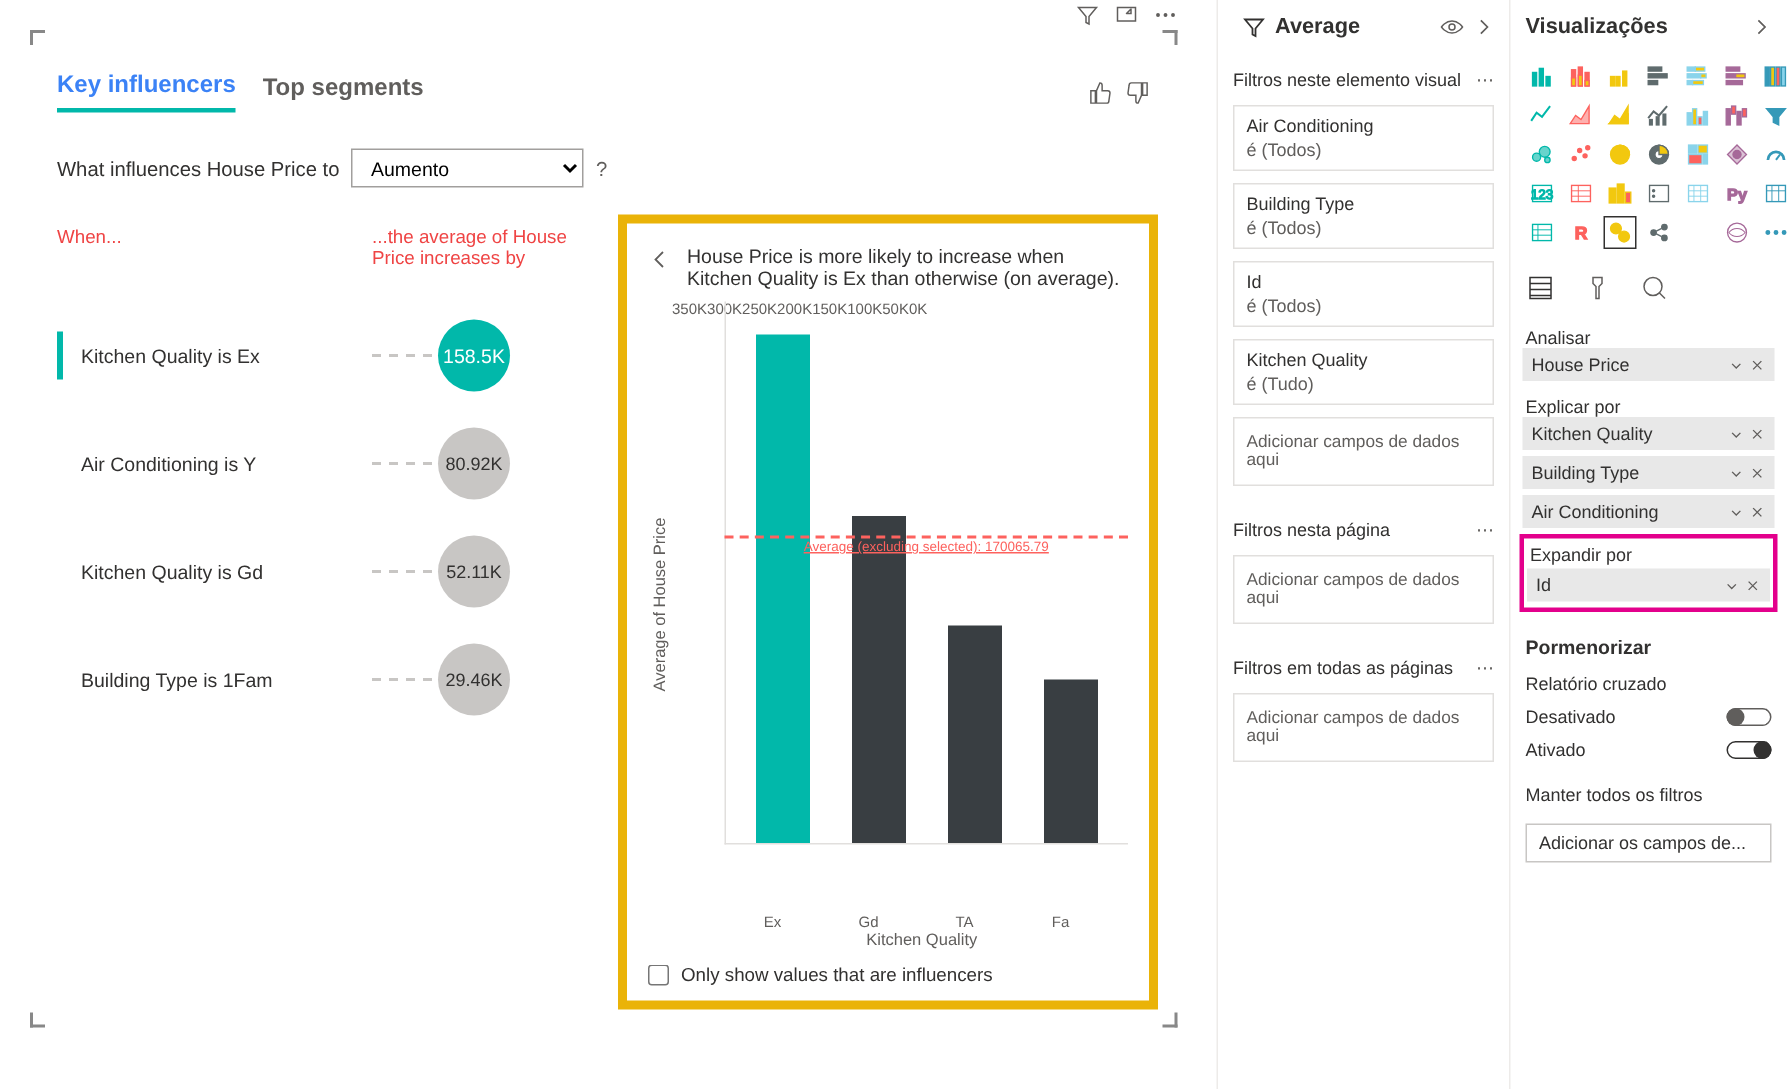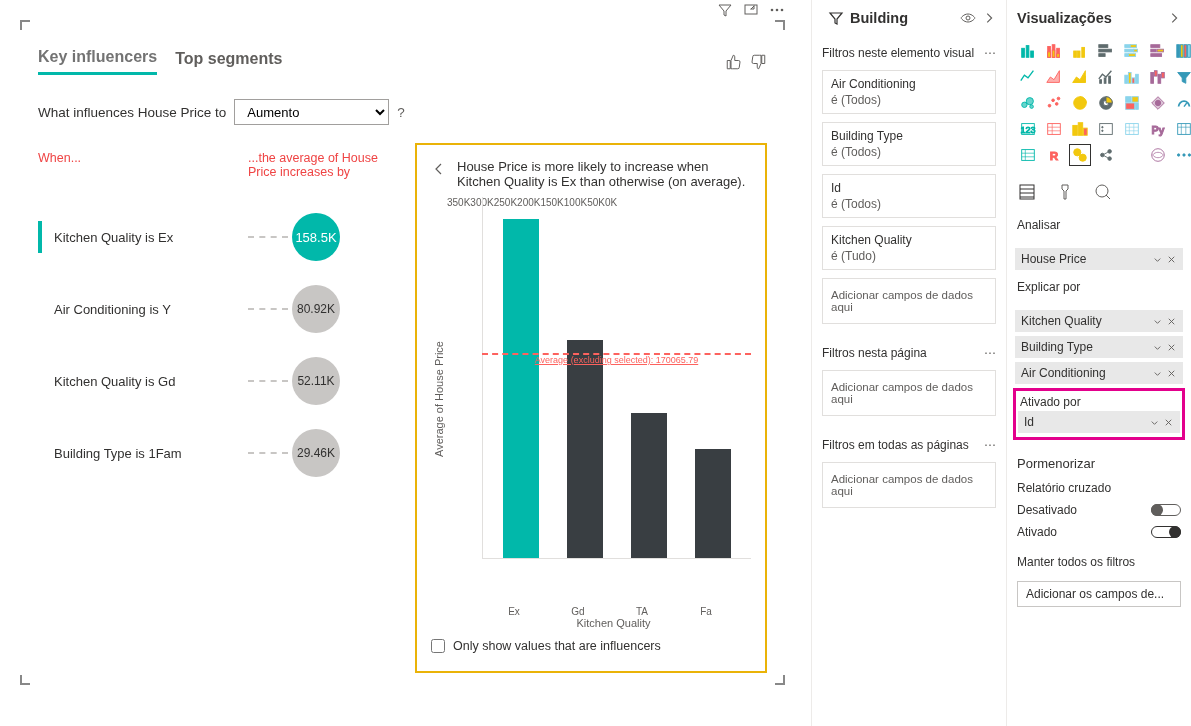--- a/index.html
+++ b/index.html
@@ -9,38 +9,38 @@
 .corner { position: absolute; width: 10px; height: 10px; border-color: #888; border-style: solid; }
 .tl { top: 0; left: 0; border-width: 2px 0 0 2px; }
 .tr { top: 0; right: 0; border-width: 2px 2px 0 0; }
 .bl { bottom: 0; left: 0; border-width: 0 0 2px 2px; }
 .br { bottom: 0; right: 0; border-width: 0 2px 2px 0; }
 .visual-toolbar { position: absolute; top: -18px; right: 0; display: flex; gap: 10px; align-items: center; color: #605e5c; }
 .visual-toolbar svg { cursor: pointer; }
 .visual-body { padding: 28px 18px 18px; height: 100%; }
 .tabs { display: flex; gap: 18px; font-size: 16px; font-weight: 600; color: #605e5c; margin-bottom: 24px; align-items: center; }
 .tabs .tab { cursor: pointer; padding-bottom: 6px; }
-.tabs .tab.active { color: #737373; border-bottom: 3px solid #01B8AA; }
+.tabs .tab.active { color: #3b82f6; border-bottom: 3px solid #01B8AA; }
 .thumbs { margin-left: auto; display: flex; gap: 6px; color: #605e5c; cursor: pointer; }
 .query-row { display: flex; align-items: center; gap: 8px; font-size: 13.5px; margin-bottom: 18px; }
 select.qsel { padding: 4px 8px; border: 1px solid #a19f9d; background: #fff; font-size: 13px; width: 155px; height: 26px; }
 .qmark { color: #605e5c; }
 .ki-layout { display: flex; gap: 14px; height: 530px; }
 .influencers-col { width: 400px; padding-top: 8px; }
 .inf-headers { display: flex; font-size: 12.5px; color: #ef4444; margin-bottom: 22px; }
 .inf-headers .h1 { width: 210px; }
 .inf-headers .h2 { width: 150px; }
 .influencer-row { display: flex; align-items: center; height: 72px; }
 .inf-bar { width: 4px; height: 32px; background: transparent; margin-right: 12px; }
 .inf-bar.sel { background: #01B8AA; }
 .inf-label { width: 190px; font-size: 13px; }
 .inf-line { width: 40px; height: 1px; border-top: 2px dashed #c8c6c4; margin: 0 4px; }
 .inf-bubble { border-radius: 50%; display: flex; align-items: center; justify-content: center; font-size: 12px; color: #323130; background: #c8c6c4; }
 .inf-bubble.sel { background: #01B8AA; color: #fff; font-size: 13px; font-weight: 500; }
-.chart-card { flex: 1; border: 2px solid #eab308; padding: 14px 14px 10px; }
+.chart-card { flex: 1; border: 6px solid #eab308; padding: 14px 14px 10px; }
 .chart-head { display: flex; gap: 10px; align-items: flex-start; font-size: 13px; color: #323130; margin-bottom: 8px; }
 .chart-head svg { flex-shrink: 0; margin-top: 2px; cursor: pointer; }
 .chart-area { height: 405px; display: flex; }
 .yaxis-lab { writing-mode: vertical-rl; transform: rotate(180deg); font-size: 11px; color: #605e5c; text-align: center; padding: 0 2px; }
 .yticks { display: flex; flex-direction: row; justify-content: space-between; height: 362px; padding-bottom: 4px; width: 35px; text-align: right; font-size: 10px; color: #605e5c; }
 .plot { flex: 1; position: relative; height: 362px; }
 .plot-bars { display: flex; align-items: flex-end; gap: 28px; height: 100%; padding: 0 20px; border-left: 1px solid #e1dfdd; border-bottom: 1px solid #e1dfdd; }
 .bar { width: 36px; background: #393E42; }
 .bar.sel { background: #01B8AA; }
 .refline { position: absolute; left: 0; right: 0; border-top: 2px dashed #FD625E; font-size: 9px; color: #FD625E; text-align: center; }
@@ -61,26 +61,26 @@
 .flt-card .nm { color: #323130; margin-bottom: 2px; }
 .flt-card .vl { color: #605e5c; }
 .flt-placeholder { border: 1px solid #e1dfdd; margin: 4px 10px 16px; padding: 10px 8px; font-size: 11.5px; color: #605e5c; }
 
 .viz-gallery { display: grid; grid-template-columns: repeat(7, 22px); gap: 4px; padding: 0 10px 10px; }
 .viz-ico { width: 22px; height: 22px; display: flex; align-items: center; justify-content: center; color: #605e5c; cursor: pointer; border: 1px solid transparent; }
 .viz-ico svg { width: 18px; height: 18px; }
 .viz-ico.sel { border: 1px solid #323130; }
 .well-tabs { display: flex; gap: 18px; padding: 6px 10px 10px; }
 .well-tabs svg { color: #605e5c; cursor: pointer; }
-.well-label { font-size: 12px; padding: 6px 10px 16px; }
+.well-label { font-size: 12px; padding: 6px 10px 0; }
 .well-item { margin: 0 8px 4px; padding: 4px 6px; background: #e8e8e8; font-size: 12px; display: flex; align-items: center; }
 .well-item .sp { flex: 1; }
 .well-item svg { color: #605e5c; margin-left: 3px; cursor: pointer; }
 .highlight-box { border: 3px solid #e3008c; margin: 4px 6px; padding: 2px 0 4px; }
-.drillhdr { font-size: 13px; font-weight: 400; padding: 12px 10px 6px; }
+.drillhdr { font-size: 13px; font-weight: 700; padding: 12px 10px 6px; }
 .drill-row { font-size: 12px; padding: 4px 10px; display: flex; align-items: center; justify-content: space-between; }
 .toggle { width: 30px; height: 12px; border-radius: 10px; border: 1px solid #605e5c; position: relative; background: #fff; cursor: pointer; }
 .toggle::after { content: ''; position: absolute; width: 12px; height: 12px; border-radius: 50%; background: #605e5c; top: -1px; left: -1px; }
 .toggle.on { border-color: #323130; }
 .toggle.on::after { left: auto; right: -1px; background: #323130; }
 .add-btn { margin: 8px 10px; border: 1px solid #c8c6c4; padding: 5px 8px; font-size: 12px; white-space: nowrap; overflow: hidden; text-overflow: ellipsis; cursor: pointer; }
 </style>
 </head>
 <body>
 
@@ -201,21 +201,21 @@
       </div>
     </div>
   </div>
 </div>
 
 <div class="pane filters-pane">
   <div class="pane-header">
     <svg width="16" height="16" viewBox="0 0 16 16" fill="none" stroke="#323130" stroke-width="1.2">
         <path d="M2 3h12l-5 6v5l-2-1v-4z"></path>
       </svg>
-    <span style="margin-left:6px">Building</span>
+    <span style="margin-left:6px">Average</span>
     <span class="sp"></span>
     <svg width="16" height="16" viewBox="0 0 16 16" fill="none" stroke="#605e5c" stroke-width="1">
         <path d="M1 8s2.5-4 7-4 7 4 7 4-2.5 4-7 4-7-4-7-4z"></path>
         <circle cx="8" cy="8" r="2"></circle>
       </svg>
     <svg width="14" height="14" viewBox="0 0 16 16" fill="none" stroke="#605e5c" stroke-width="1.3">
         <path d="M6 3l5 5-5 5"></path>
       </svg>
   </div>
   <div id="filter-sections">
@@ -548,21 +548,21 @@
         <span class="sp"></span>
       <svg width="11" height="11" viewBox="0 0 12 12" stroke="#605e5c" fill="none">
           <path d="M3 5l3 3 3-3"></path>
         </svg>
       <svg width="11" height="11" viewBox="0 0 12 12" stroke="#605e5c" fill="none">
           <path d="M3 3l6 6M9 3l-6 6"></path>
         </svg>
       </div>
     </div>
   <div class="highlight-box">
-    <div class="well-label" style="padding:2px 4px">Ativado por</div>
+    <div class="well-label" style="padding:2px 4px">Expandir por</div>
     <div id="well-expandir" style="margin:0 2px">
         <div class="well-item" style="margin: 0px;">
           <span>Id</span>
           <span class="sp"></span>
       <svg width="11" height="11" viewBox="0 0 12 12" stroke="#605e5c" fill="none">
             <path d="M3 5l3 3 3-3"></path>
           </svg>
       <svg width="11" height="11" viewBox="0 0 12 12" stroke="#605e5c" fill="none">
             <path d="M3 3l6 6M9 3l-6 6"></path>
           </svg>

